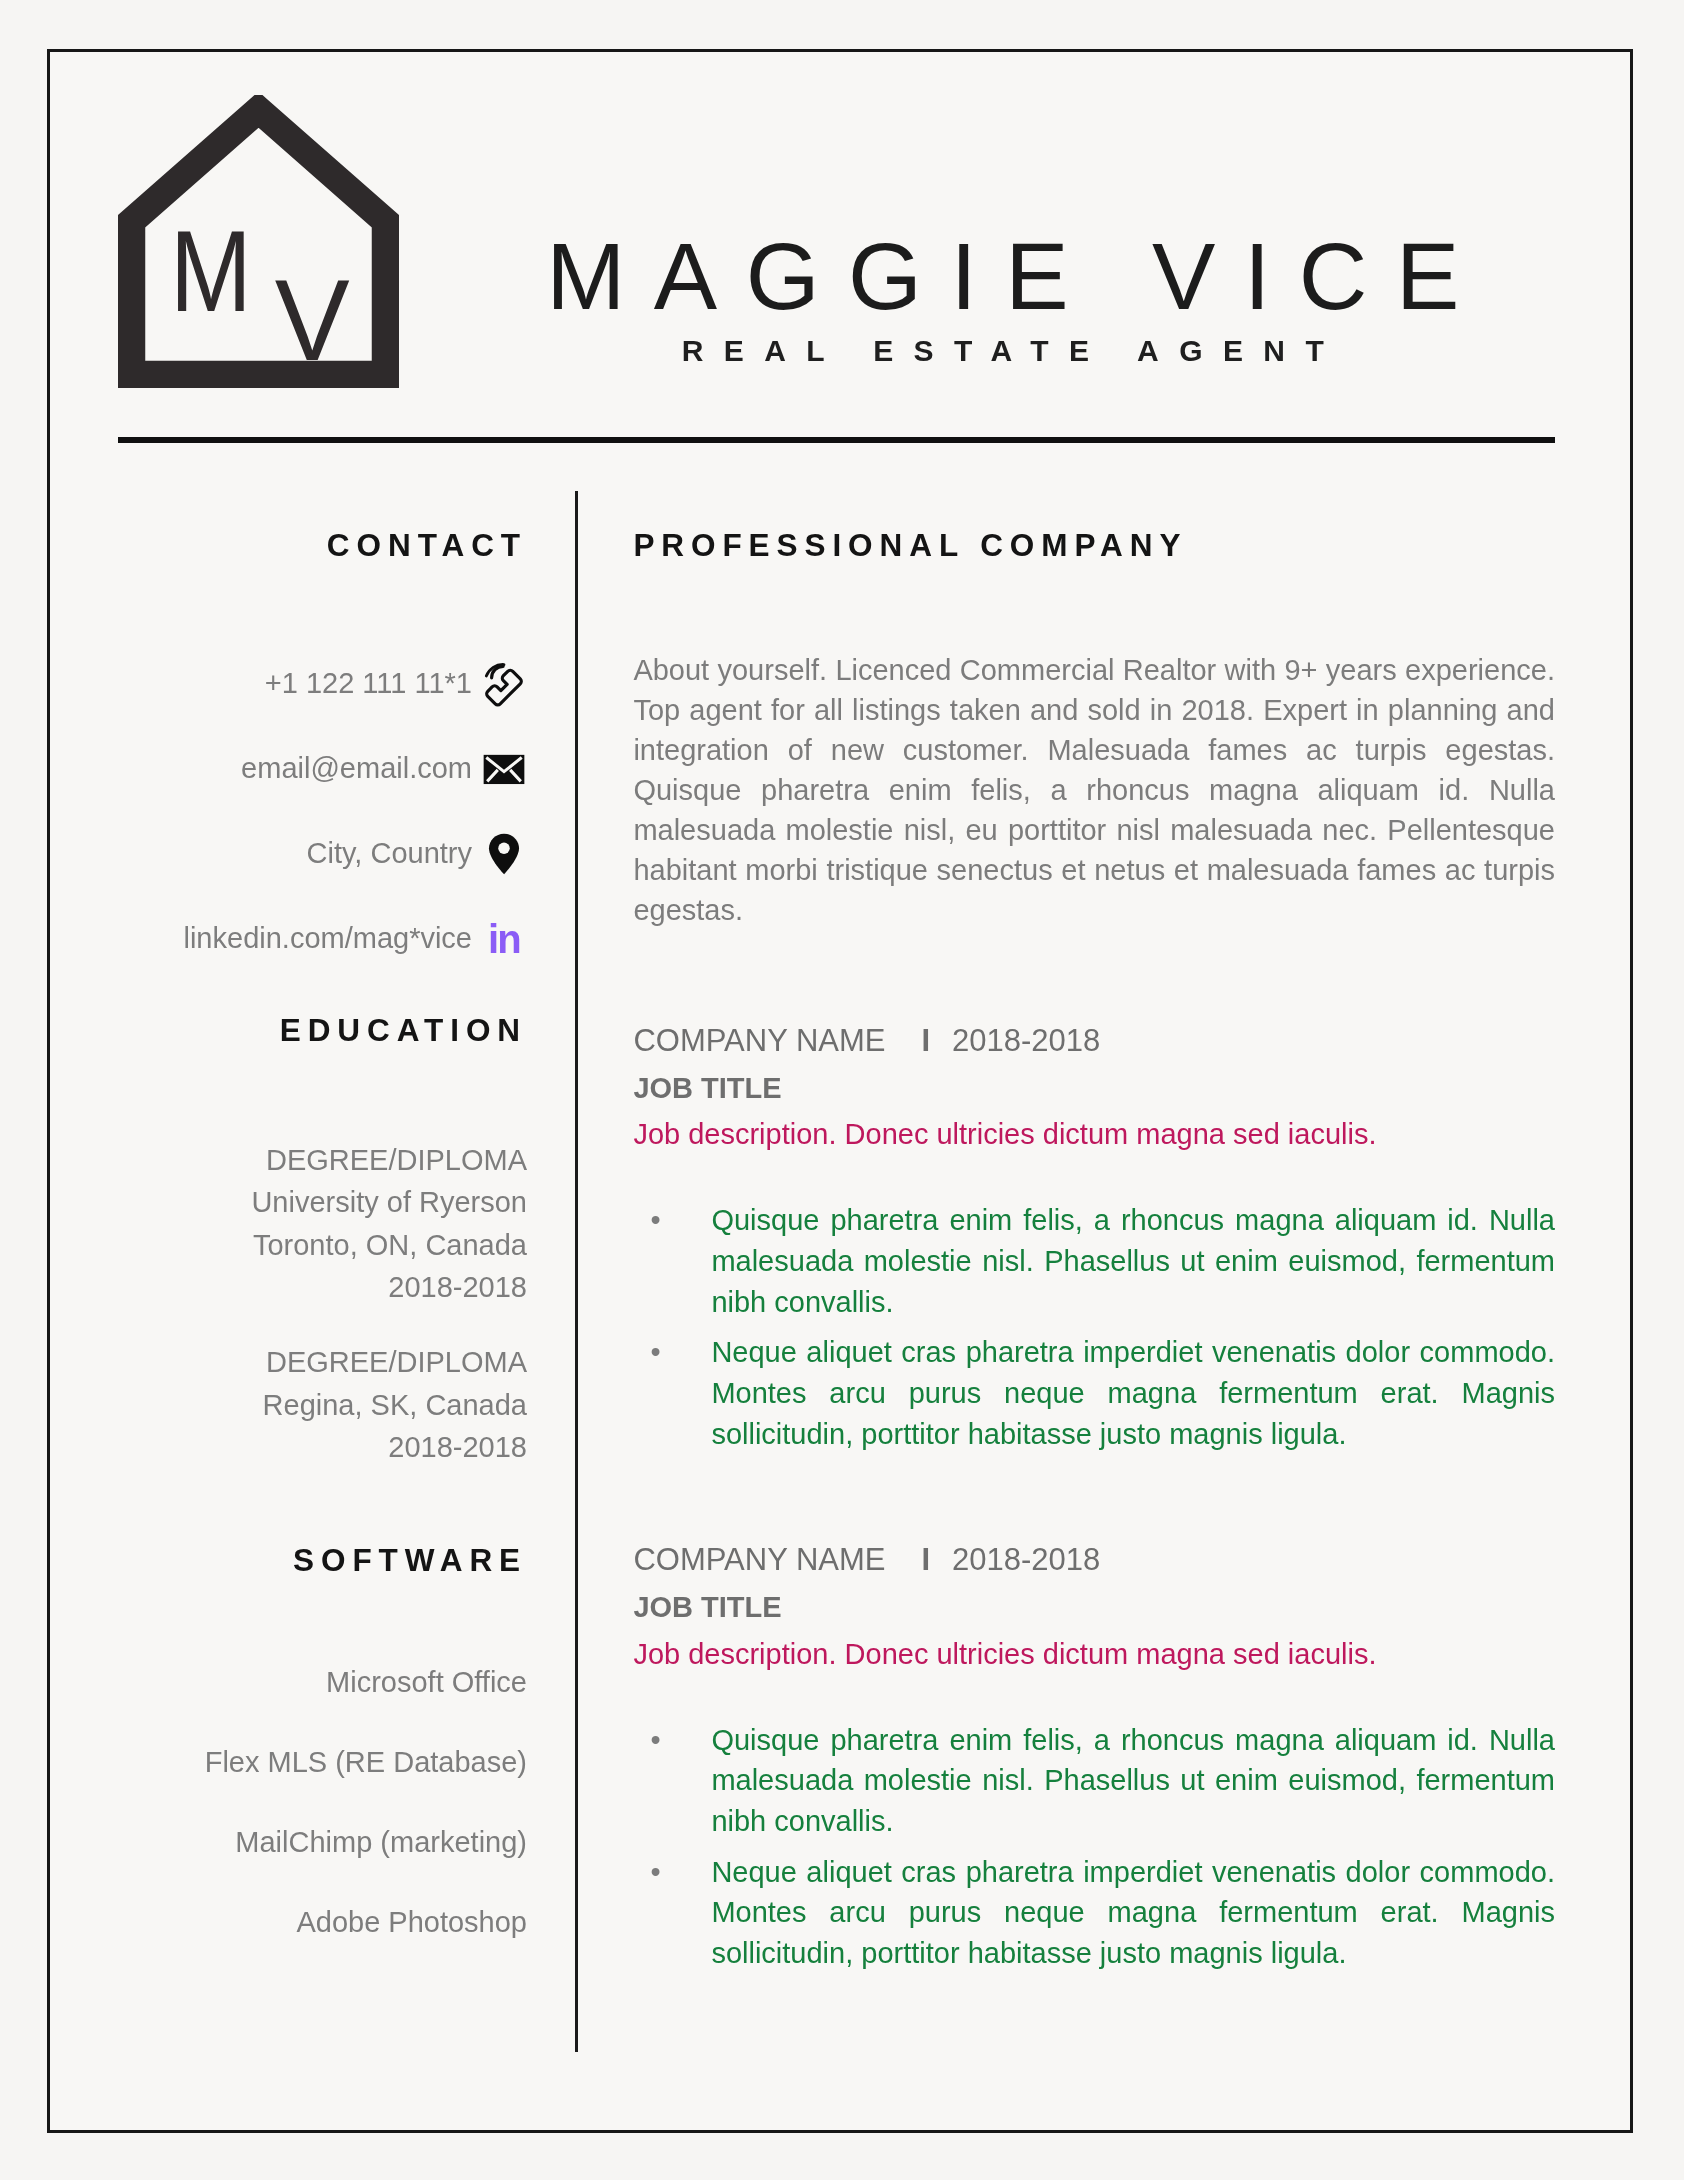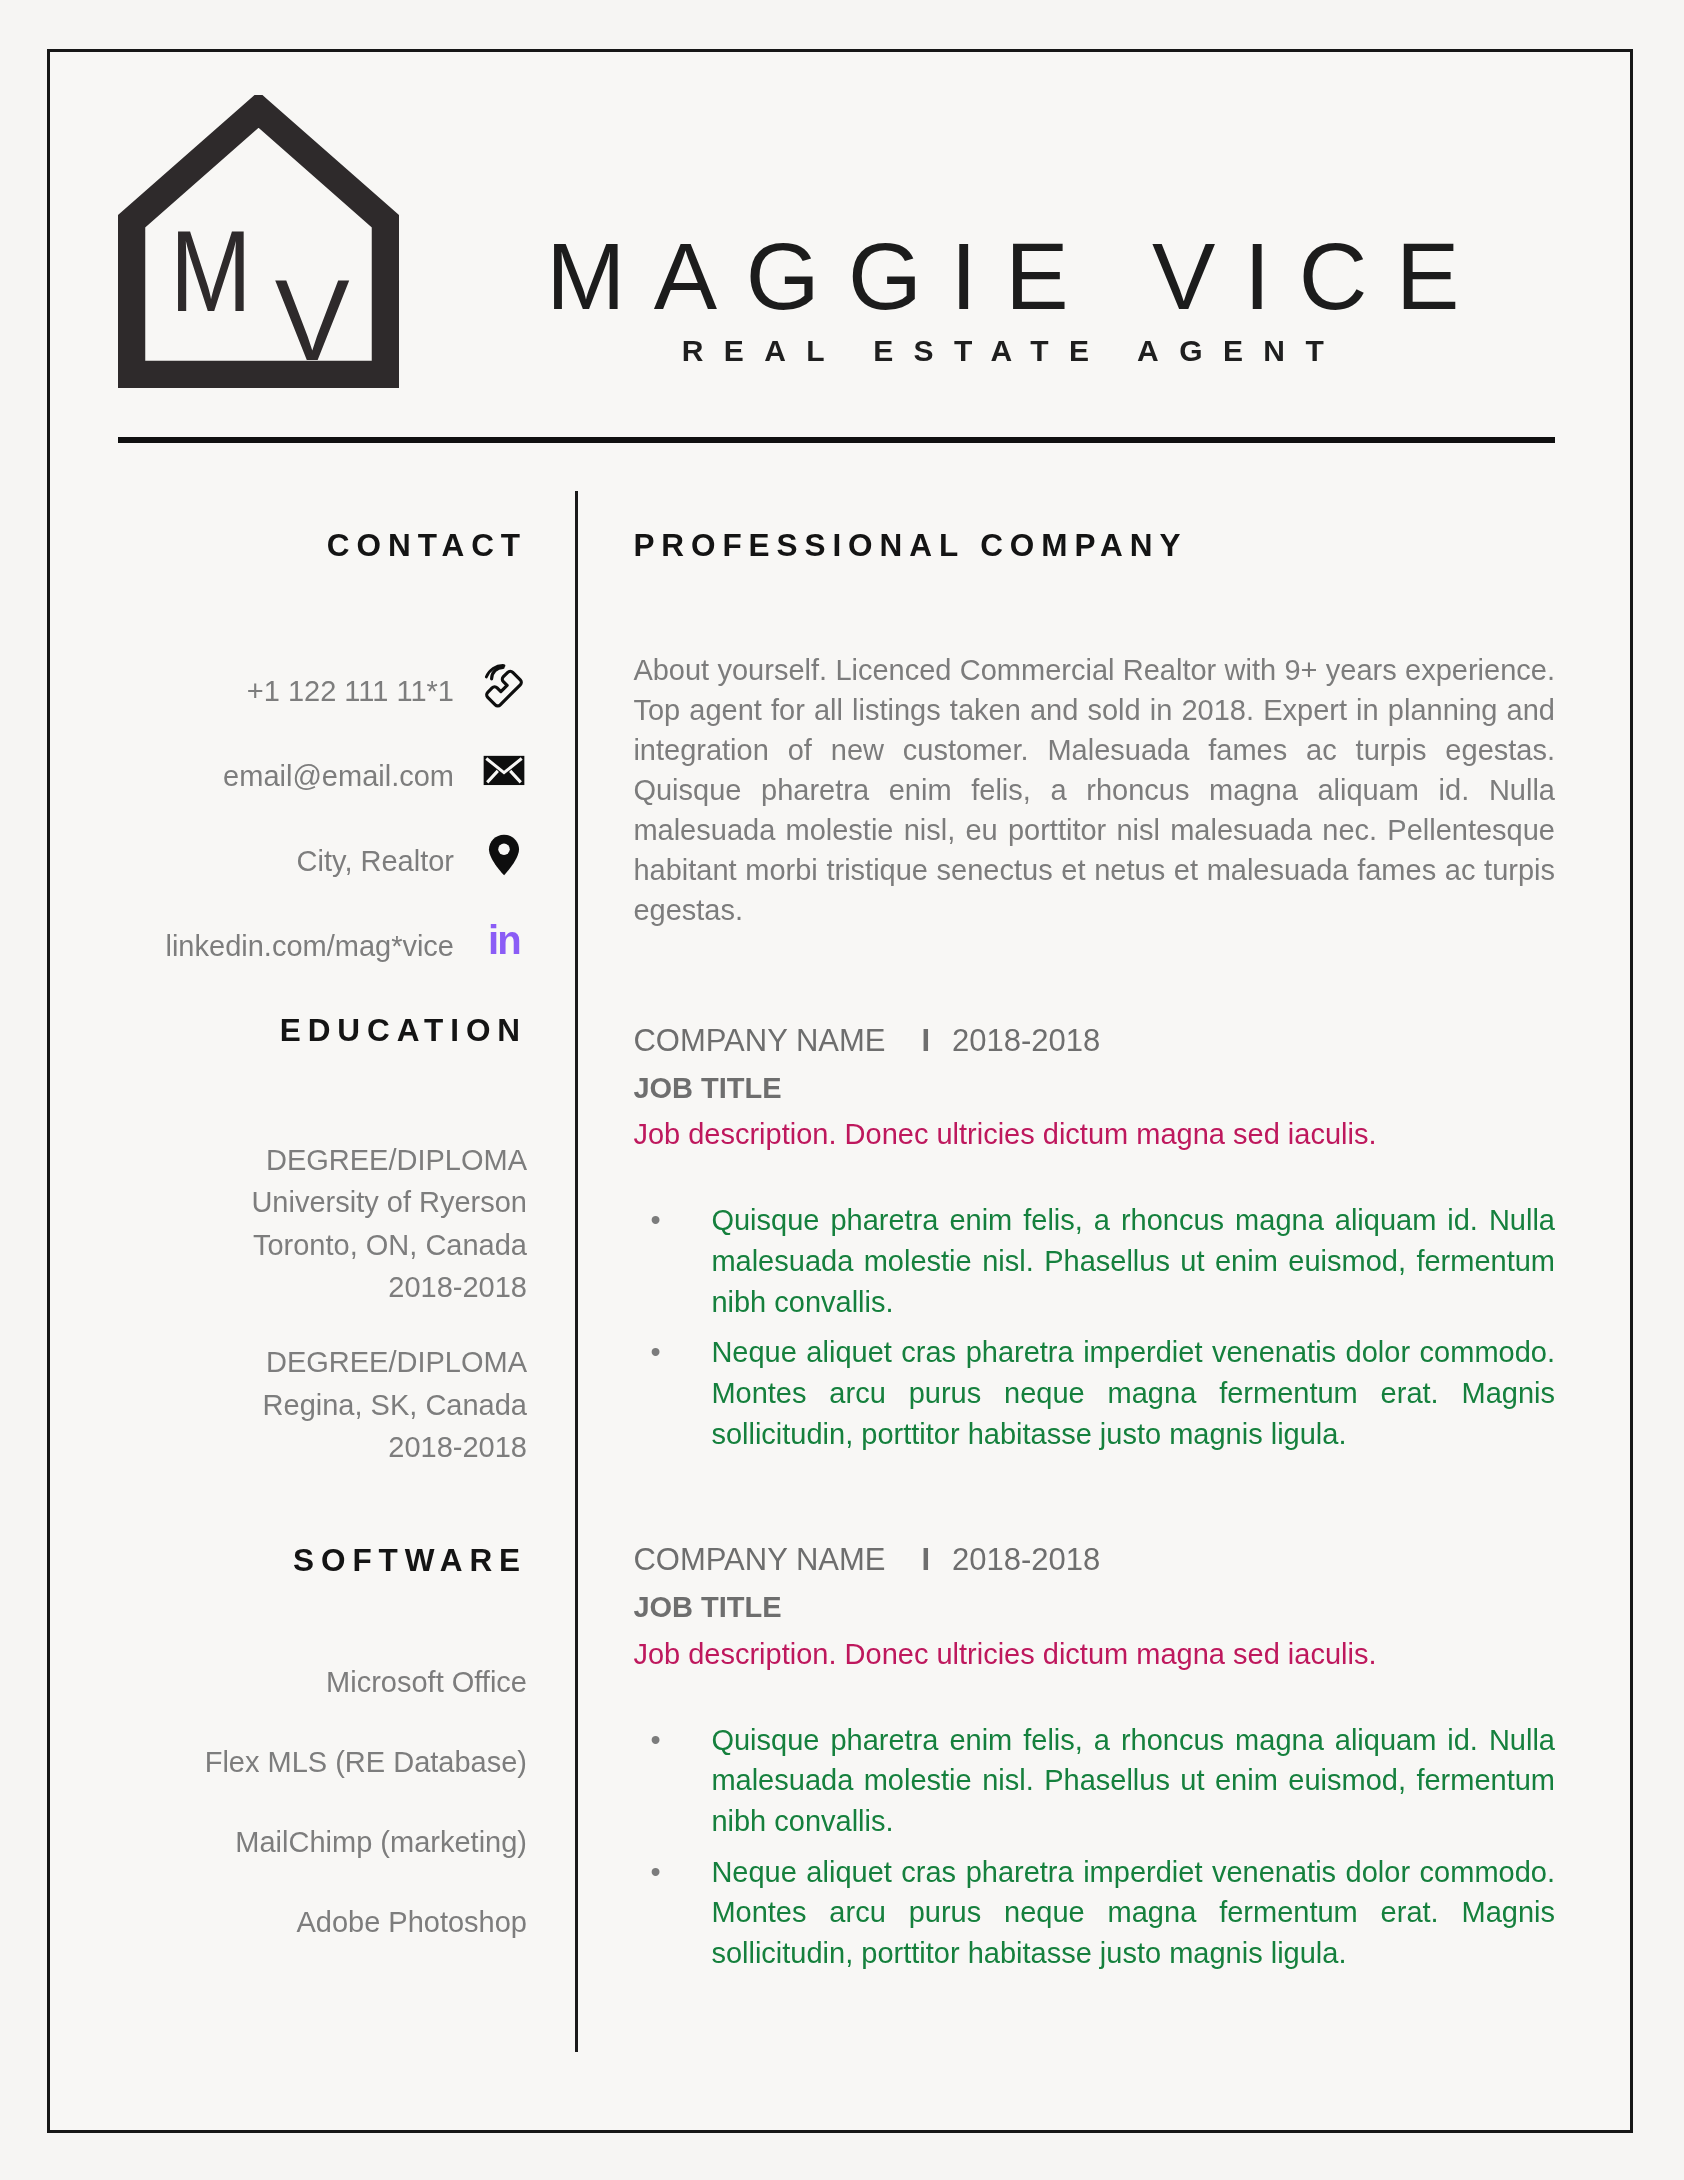--- a/index.html
+++ b/index.html
@@ -43,22 +43,22 @@
 
   h2 {
     margin: 0; font-size: 31.5px; font-weight: 700; line-height: 1.2;
     letter-spacing: 0.22em; color: #141414; white-space: nowrap;
   }
   .col-left h2 { text-align: right; }
 
   
   .contact-list { margin-top: 95px; }
   .c-row {
-    display: flex; justify-content: flex-end; align-items: flex-end;
-    gap: 27px; height: 48px; margin-bottom: 37px;
+    display: flex; justify-content: flex-end; align-items: center;
+    gap: 9px; height: 48px; margin-bottom: 37px;
   }
   .c-text { font-size: 29px; color: #7d7d7d; white-space: nowrap; }
   .c-icon { width: 46px; height: 46px; flex: none; display: flex; align-items: center; justify-content: center; }
   .li-glyph { font-size: 40px; font-weight: 800; color: #8b5cf6; letter-spacing: -1.7px; line-height: 1; }
 
   
   .edu-h { margin-top: 49px; }
   .edu-list { margin-top: 89px; }
   .edu { font-size: 29px; color: #7d7d7d; line-height: 1.47; text-align: right; }
   .edu + .edu { margin-top: 32px; }
@@ -138,21 +138,21 @@
             <span class="c-icon">
               <svg width="46" height="46" viewBox="0 0 52 52">
                 <rect x="3" y="10" width="46" height="33" fill="#0e0e0e"></rect>
                 <path d="M6 13 L26 29 L46 13" fill="none" stroke="#f8f7f5" stroke-width="3.4"></path>
                 <path d="M7 40 L19 27 M45 40 L33 27" fill="none" stroke="#f8f7f5" stroke-width="3.4"></path>
               </svg>
             </span>
           </div>
 
           <div class="c-row">
-            <span class="c-text">City, Realtor</span>
+            <span class="c-text">City, Country</span>
             <span class="c-icon">
               <svg width="46" height="46" viewBox="0 0 52 52">
                 <path d="M26 3 c-9.4 0 -17 7.4 -17 16.6 C9 31.5 26 49 26 49 s17 -17.5 17 -29.4 C43 10.4 35.4 3 26 3 z" fill="#0e0e0e"></path>
                 <circle cx="26" cy="19.5" r="6.5" fill="#f8f7f5"></circle>
               </svg>
             </span>
           </div>
 
           <div class="c-row">
             <span class="c-text">linkedin.com/mag*vice</span>

